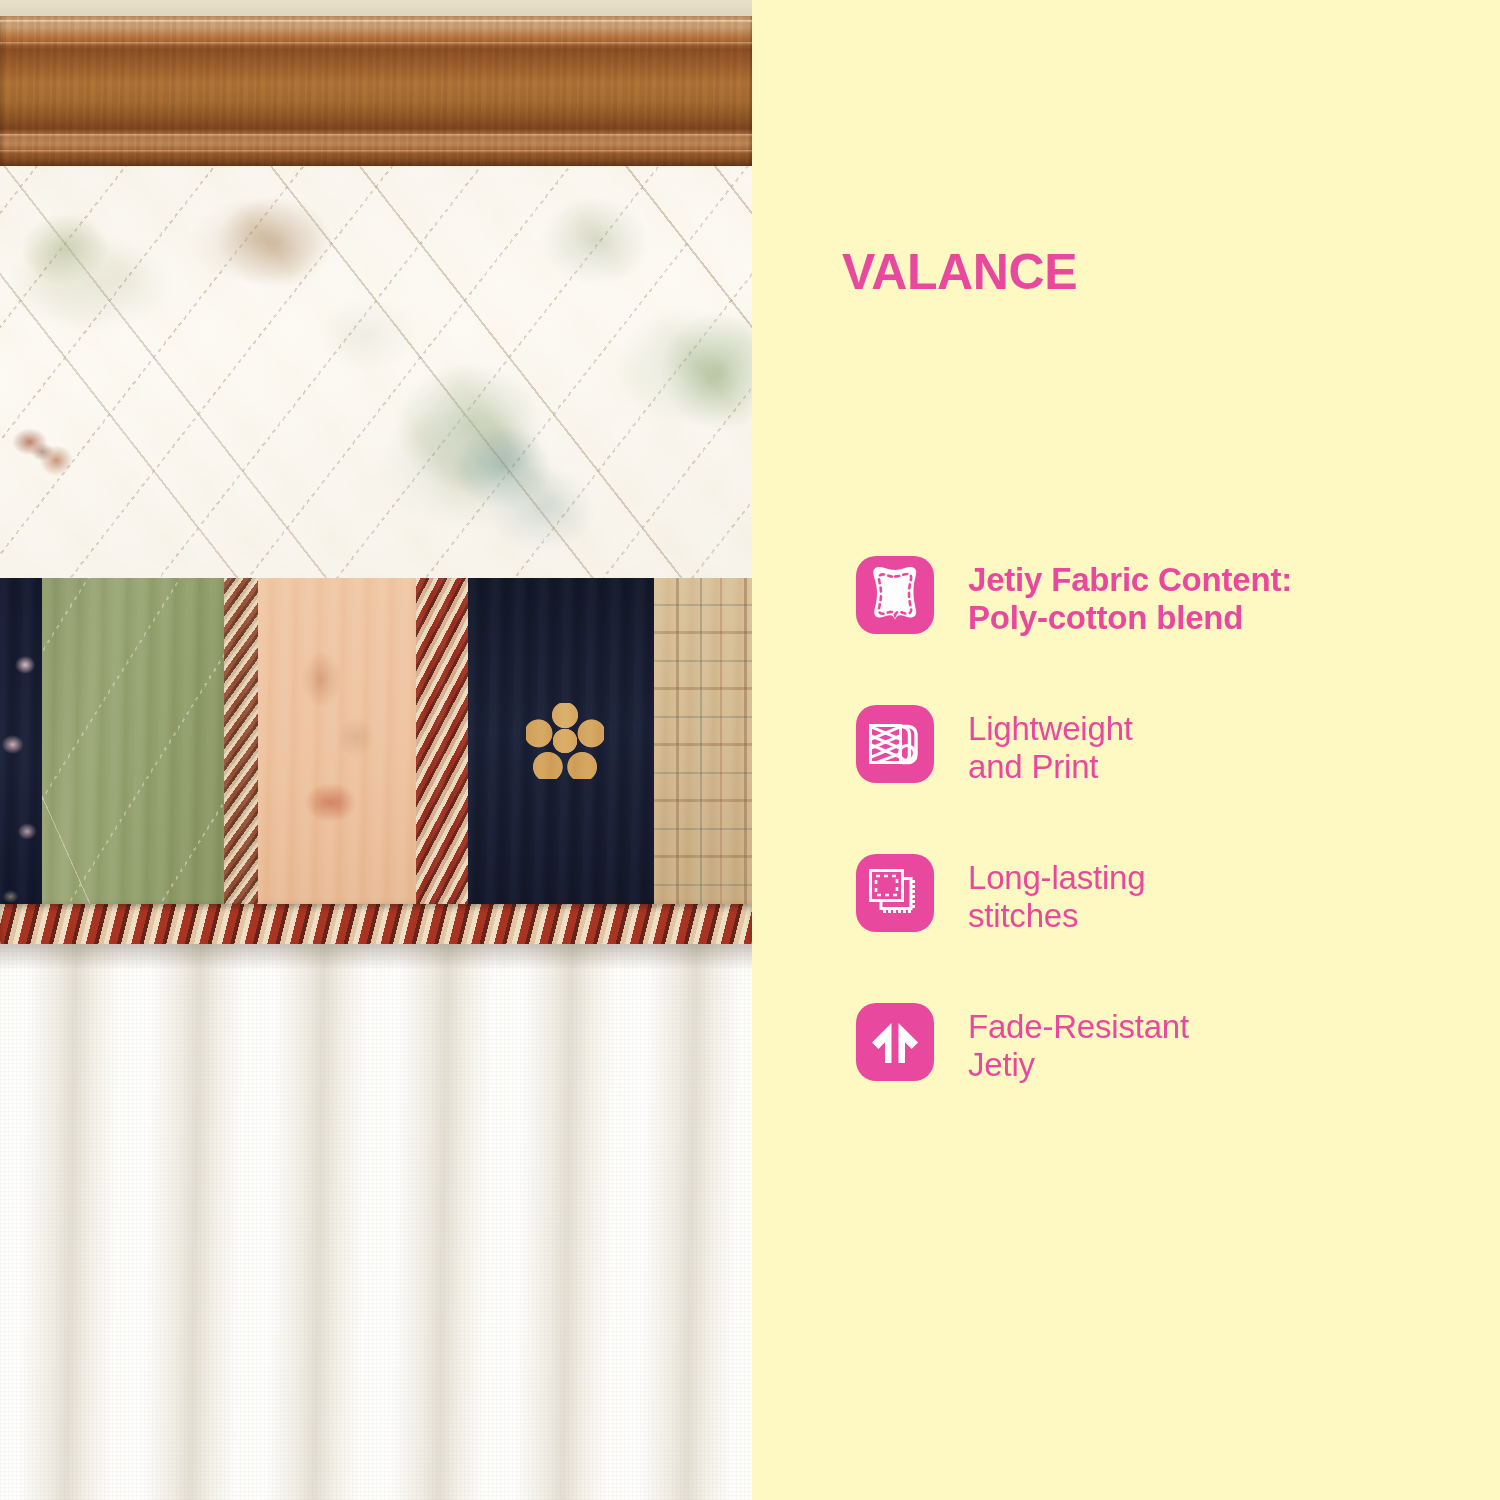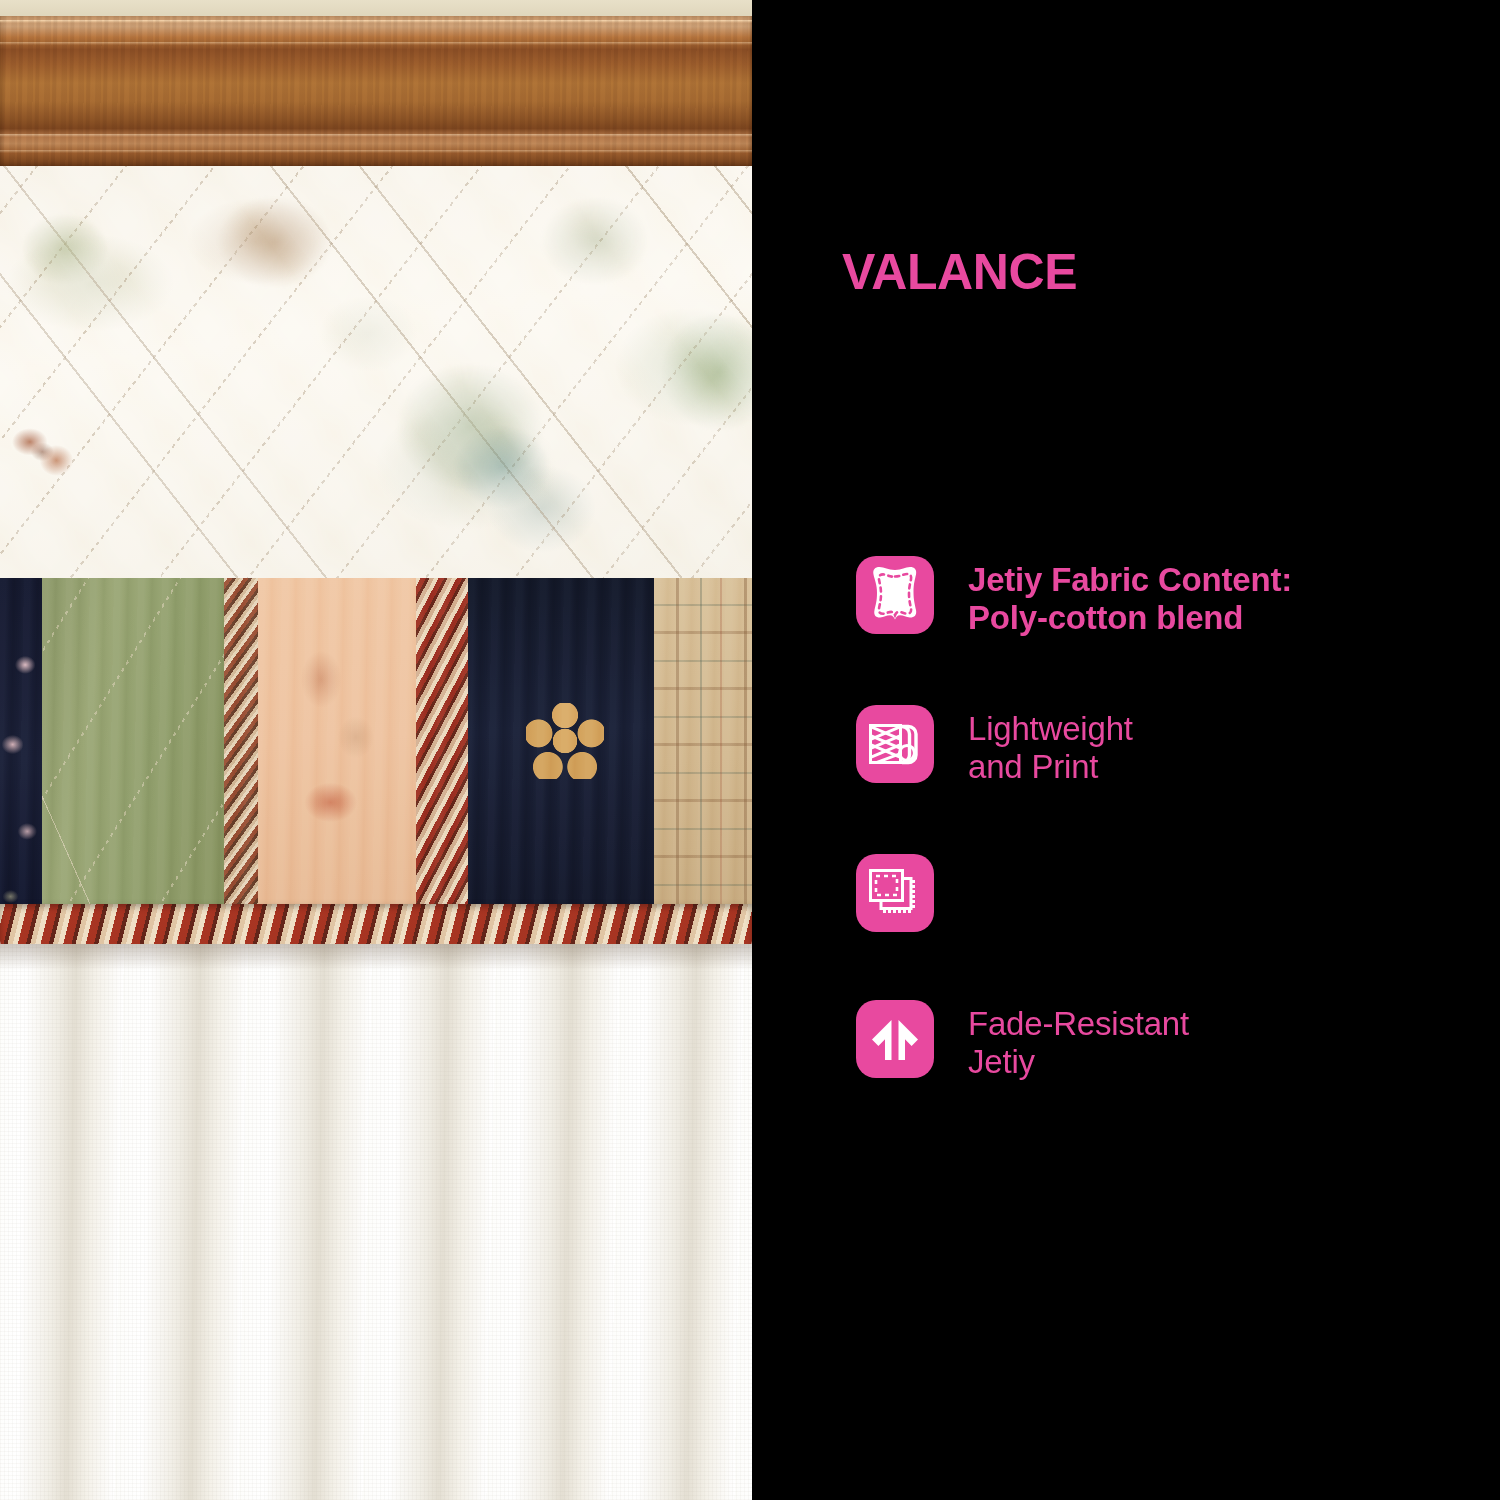--- a/index.html
+++ b/index.html
@@ -220,21 +220,21 @@
       repeating-linear-gradient(90deg, rgba(180,172,156,.09) 0 1px, transparent 1px 4px);
     opacity:.8;
   }
   .curtain-top-shadow{
     position:absolute;left:0;top:944px;width:752px;height:26px;
     background:linear-gradient(180deg,rgba(90,70,50,.30),rgba(90,70,50,0));
   }
 
   
   .content{
-    position:absolute;left:752px;top:0;width:748px;height:1500px;background:#000000;
+    position:absolute;left:752px;top:0;width:748px;height:1500px;background:#fef9c3;
   }
   .headline{
     position:absolute;left:90px;top:246px;width:620px;
     font-size:50px;line-height:53px;font-weight:bold;
     letter-spacing:-.4px;
     text-transform:uppercase;
     color:#e8499f;
   }
   .headline .hl{display:block;white-space:nowrap;}
 
@@ -352,20 +352,24 @@
           <svg viewBox="0 0 78 78" aria-hidden="true">
             <g stroke="#fff" stroke-width="3" fill="none">
               <path d="M46 24.5h9v30h-30v-9"></path>
               <path d="M55 27.5h4M55 32.5h4M55 37.5h4M55 42.5h4M55 47.5h4M55 52.5h4"></path>
               <path d="M28.5 55v4M33.5 55v4M38.5 55v4M43.5 55v4M48.5 55v4M53.5 55v4"></path>
             </g>
             <rect x="14.5" y="16.5" width="32" height="30" fill="none" stroke="#fff" stroke-width="3"></rect>
             <rect x="20" y="22" width="21" height="19" fill="none" stroke="#fff" stroke-width="2.6" stroke-dasharray="4 4"></rect>
           </svg>
         </span>
+        <span class="ftext">
+          <span class="plain">Long-lasting
+stitches</span>
+        </span>
       </div>
 
       <div class="feature">
         <span class="ficon">
           <svg viewBox="0 0 78 78" aria-hidden="true">
             <path fill="#fff" d="M35.5 20 16 39.5l6.4 6.4 6.6-6.6V60h6.5z"></path>
             <path fill="#fff" d="M42.5 20 62 39.5l-6.4 6.4-6.6-6.6V60h-6.5z"></path>
           </svg>
         </span>
         <span class="ftext">

